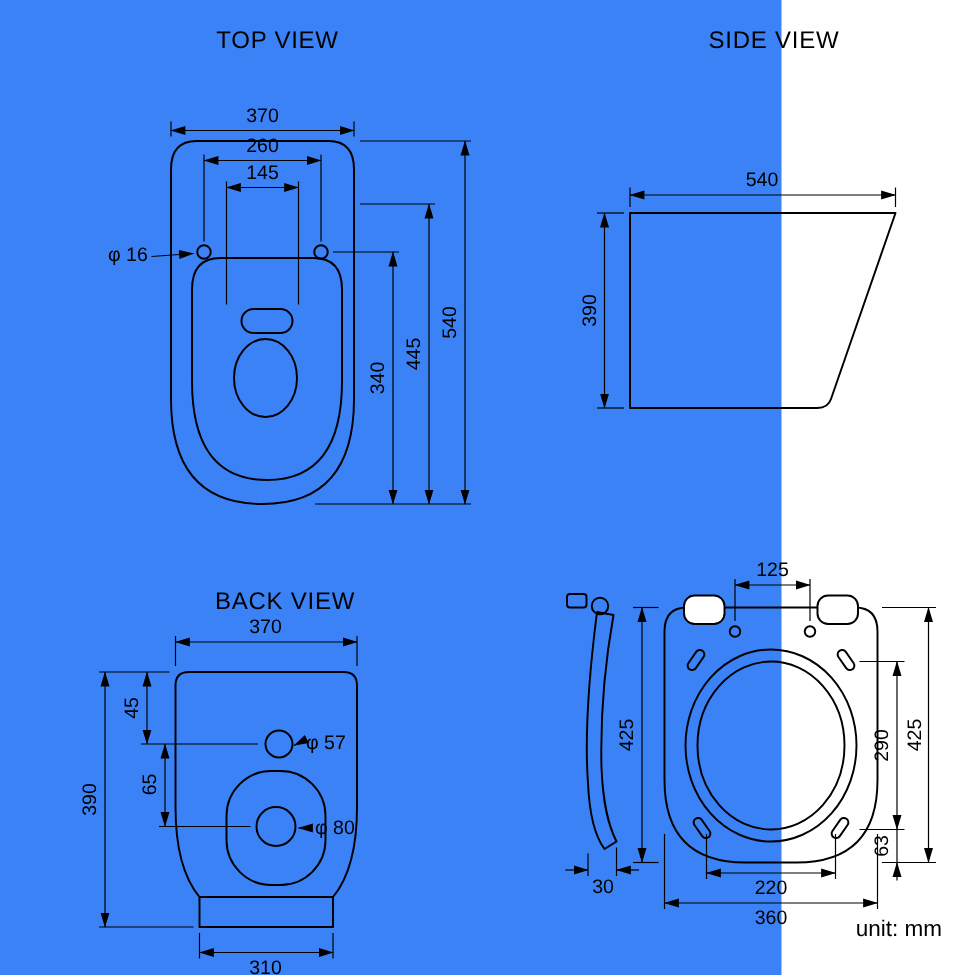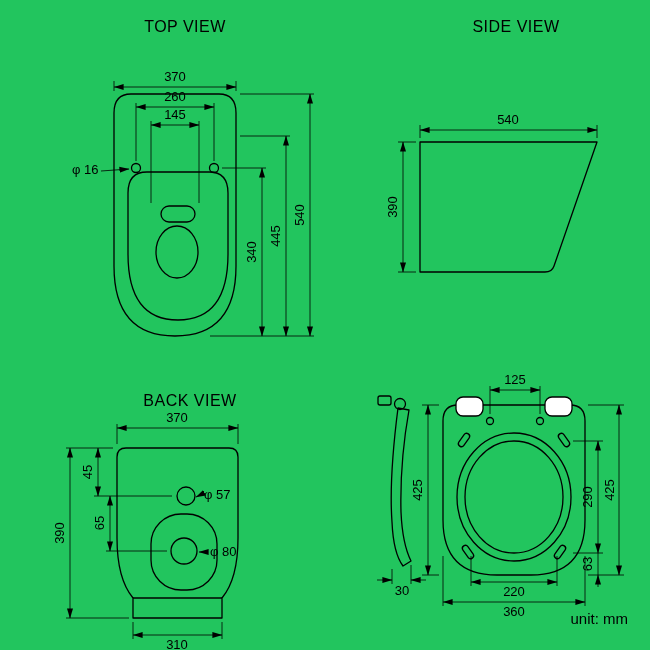--- a/index.html
+++ b/index.html
@@ -1,16 +1,16 @@
 <!DOCTYPE html>
 <html><head>
 <meta charset="utf-8">
 <style>
   html,body{margin:0;padding:0;background:#fff;}
-  #stage{position:relative;width:650px;height:650px;background:#22c55e;font-family:"Liberation Sans",sans-serif;}
+  #stage{position:relative;width:521px;height:650px;background:#3b82f6;font-family:"Liberation Sans",sans-serif;}
   #stage svg{position:absolute;left:0;top:0;}
   .outline{fill:none;stroke:#000;stroke-width:1.3;stroke-linejoin:round;}
   .white{fill:#fff;stroke:#000;stroke-width:1.3;}
   .thin{fill:none;stroke:#000;stroke-width:0.8;}
   text{fill:#000;}
   .dt{font-size:13px;}
   .title{font-size:16px;letter-spacing:0.5px;}
   .unit{font-size:15px;}
 </style>
 </head>

